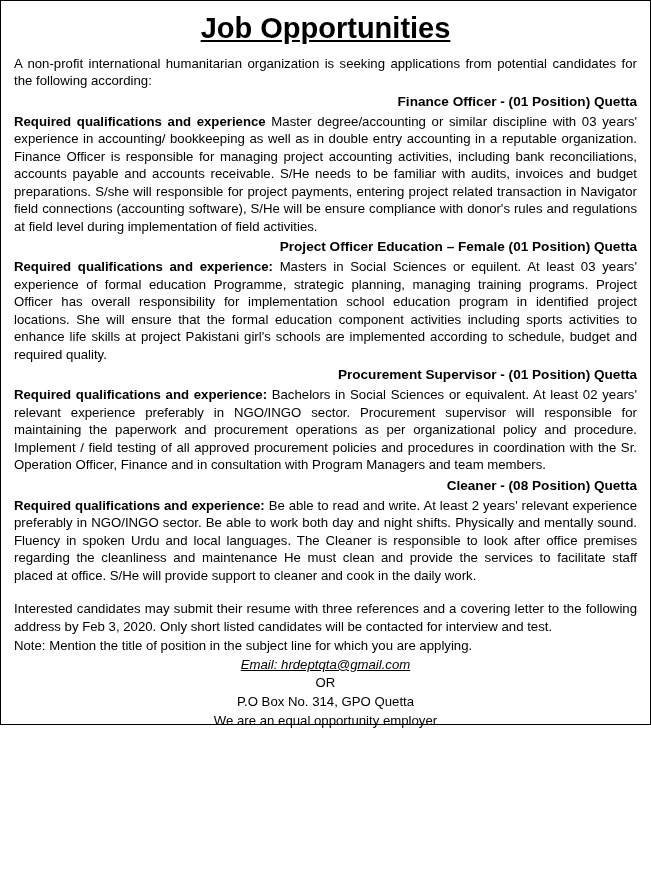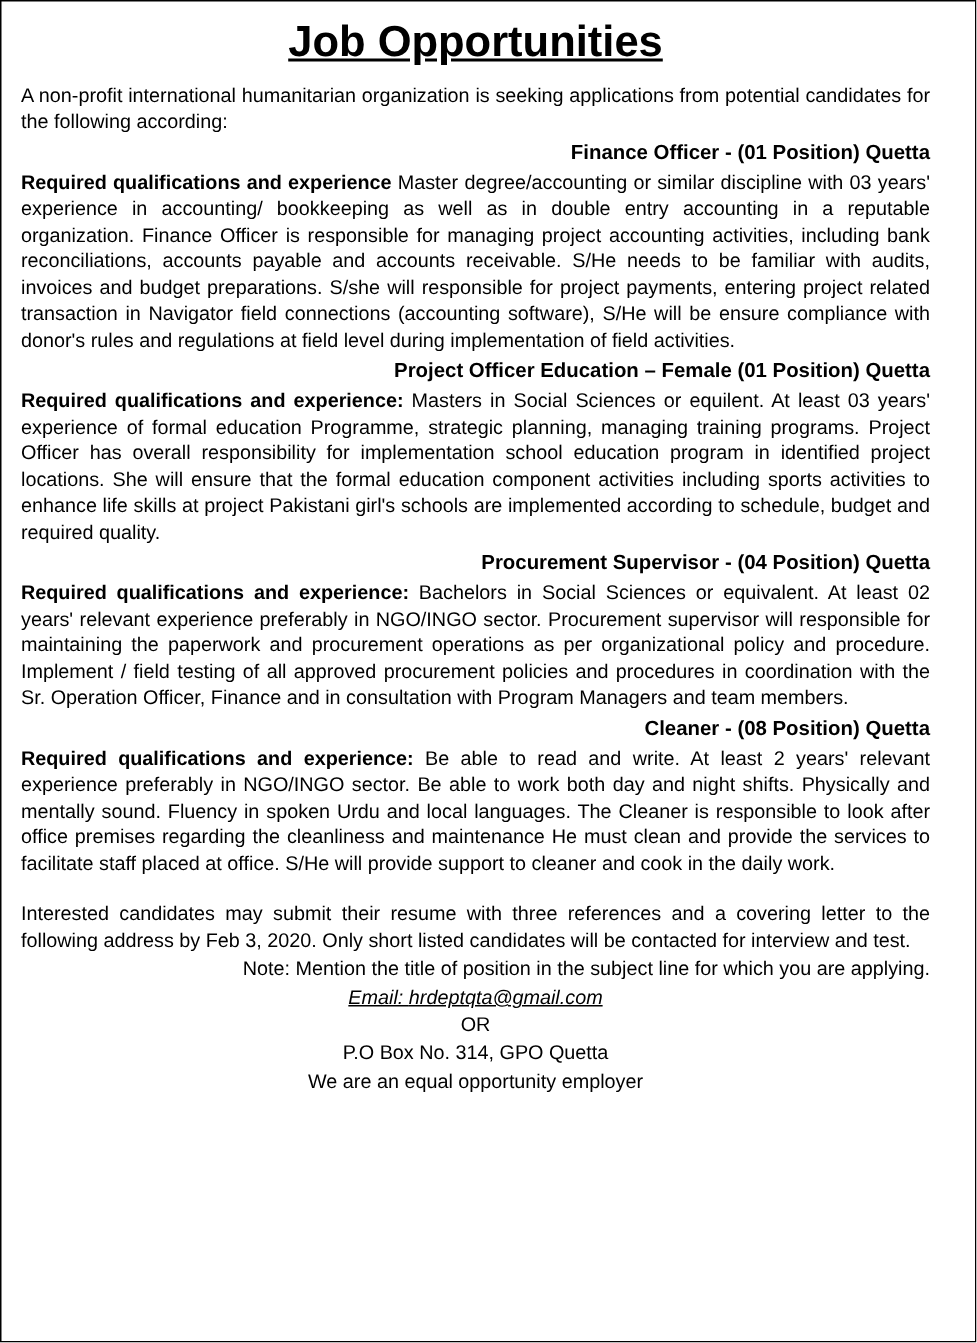--- a/index.html
+++ b/index.html
@@ -10,22 +10,22 @@
     width: 651px;
     height: 895px;
     background: #ffffff;
     font-family: "Liberation Sans", sans-serif;
     color: #000000;
     overflow: hidden;
   }
   .page {
     box-sizing: border-box;
     width: 651px;
-    height: 895px;
-    padding: 10px 30px 6px 13px;
+    height: 725px;
+    padding: 10px 13px 6px 13px;
     border: 1px solid #000000;
     background: #ffffff;
   }
   .doc-title {
     text-align: center;
     font-size: 29px;
     font-weight: bold;
     text-decoration: underline;
     letter-spacing: 0px;
     margin: 2px 0 10px 0;
@@ -48,21 +48,21 @@
   .req-label {
     font-weight: bold;
   }
   .spacer {
     height: 14px;
   }
   .closing {
     margin-top: 2px;
   }
   .note-line {
-    text-align: right;
+    text-align: left;
     font-size: 13.2px;
     margin: 2px 0 1px 0;
     line-height: 1.33;
   }
   .email-line {
     text-align: center;
     font-size: 13.2px;
     margin: 1px 0 1px 0;
     line-height: 1.33;
   }
@@ -86,21 +86,21 @@
   <div class="doc-title">Job Opportunities</div>
 
   <p class="body-text">A non-profit international humanitarian organization is seeking applications from potential candidates for the following according:</p>
 
   <div class="job-heading">Finance Officer - (01 Position) Quetta</div>
   <p class="body-text"><span class="req-label">Required qualifications and experience</span><span> Master degree/accounting or similar discipline with 03 years' experience in accounting/ bookkeeping as well as in double entry accounting in a reputable organization. Finance Officer is responsible for managing project accounting activities, including bank reconciliations, accounts payable and accounts receivable. S/He needs to be familiar with audits, invoices and budget preparations. S/she will responsible for project payments, entering project related transaction in Navigator field connections (accounting software), S/He will be ensure compliance with donor's rules and regulations at field level during implementation of field activities.</span></p>
 
   <div class="job-heading">Project Officer Education – Female (01 Position)  Quetta</div>
   <p class="body-text"><span class="req-label">Required qualifications and experience:</span><span> Masters in Social Sciences or equilent. At least 03 years' experience of formal education Programme, strategic planning, managing training programs. Project Officer has overall responsibility for implementation school education program in identified project locations. She will ensure that the formal education component activities including sports activities to enhance life skills at project Pakistani girl's schools are implemented according to schedule, budget and required quality.</span></p>
 
-  <div class="job-heading">Procurement Supervisor - (04 Position) Quetta</div>
+  <div class="job-heading">Procurement Supervisor - (01 Position) Quetta</div>
   <p class="body-text"><span class="req-label">Required qualifications and experience:</span><span> Bachelors in Social Sciences or equivalent. At least 02 years' relevant experience preferably in NGO/INGO sector. Procurement supervisor will responsible for maintaining the paperwork and procurement operations as per organizational policy and procedure. Implement / field testing of all approved procurement policies and procedures in coordination with the Sr. Operation Officer, Finance and in consultation with Program Managers and team members.</span></p>
 
   <div class="job-heading">Cleaner - (08 Position) Quetta</div>
   <p class="body-text"><span class="req-label">Required qualifications and experience:</span><span> Be able to read and write. At least 2 years' relevant experience preferably in NGO/INGO sector. Be able to work both day and night shifts. Physically and mentally sound. Fluency in spoken Urdu and local languages. The Cleaner is responsible to look after office premises regarding the cleanliness and maintenance He must clean and provide the services to facilitate staff placed at office. S/He will provide support to cleaner and cook in the daily work.</span></p>
 
   <div class="spacer"></div>
 
   <p class="body-text closing">Interested candidates may submit their resume with three references and a covering letter to the following address by Feb 3, 2020. Only short listed candidates will be contacted for interview and test.</p>
 
   <div class="note-line">Note: Mention the title of position in the subject line for which you are applying.</div>

